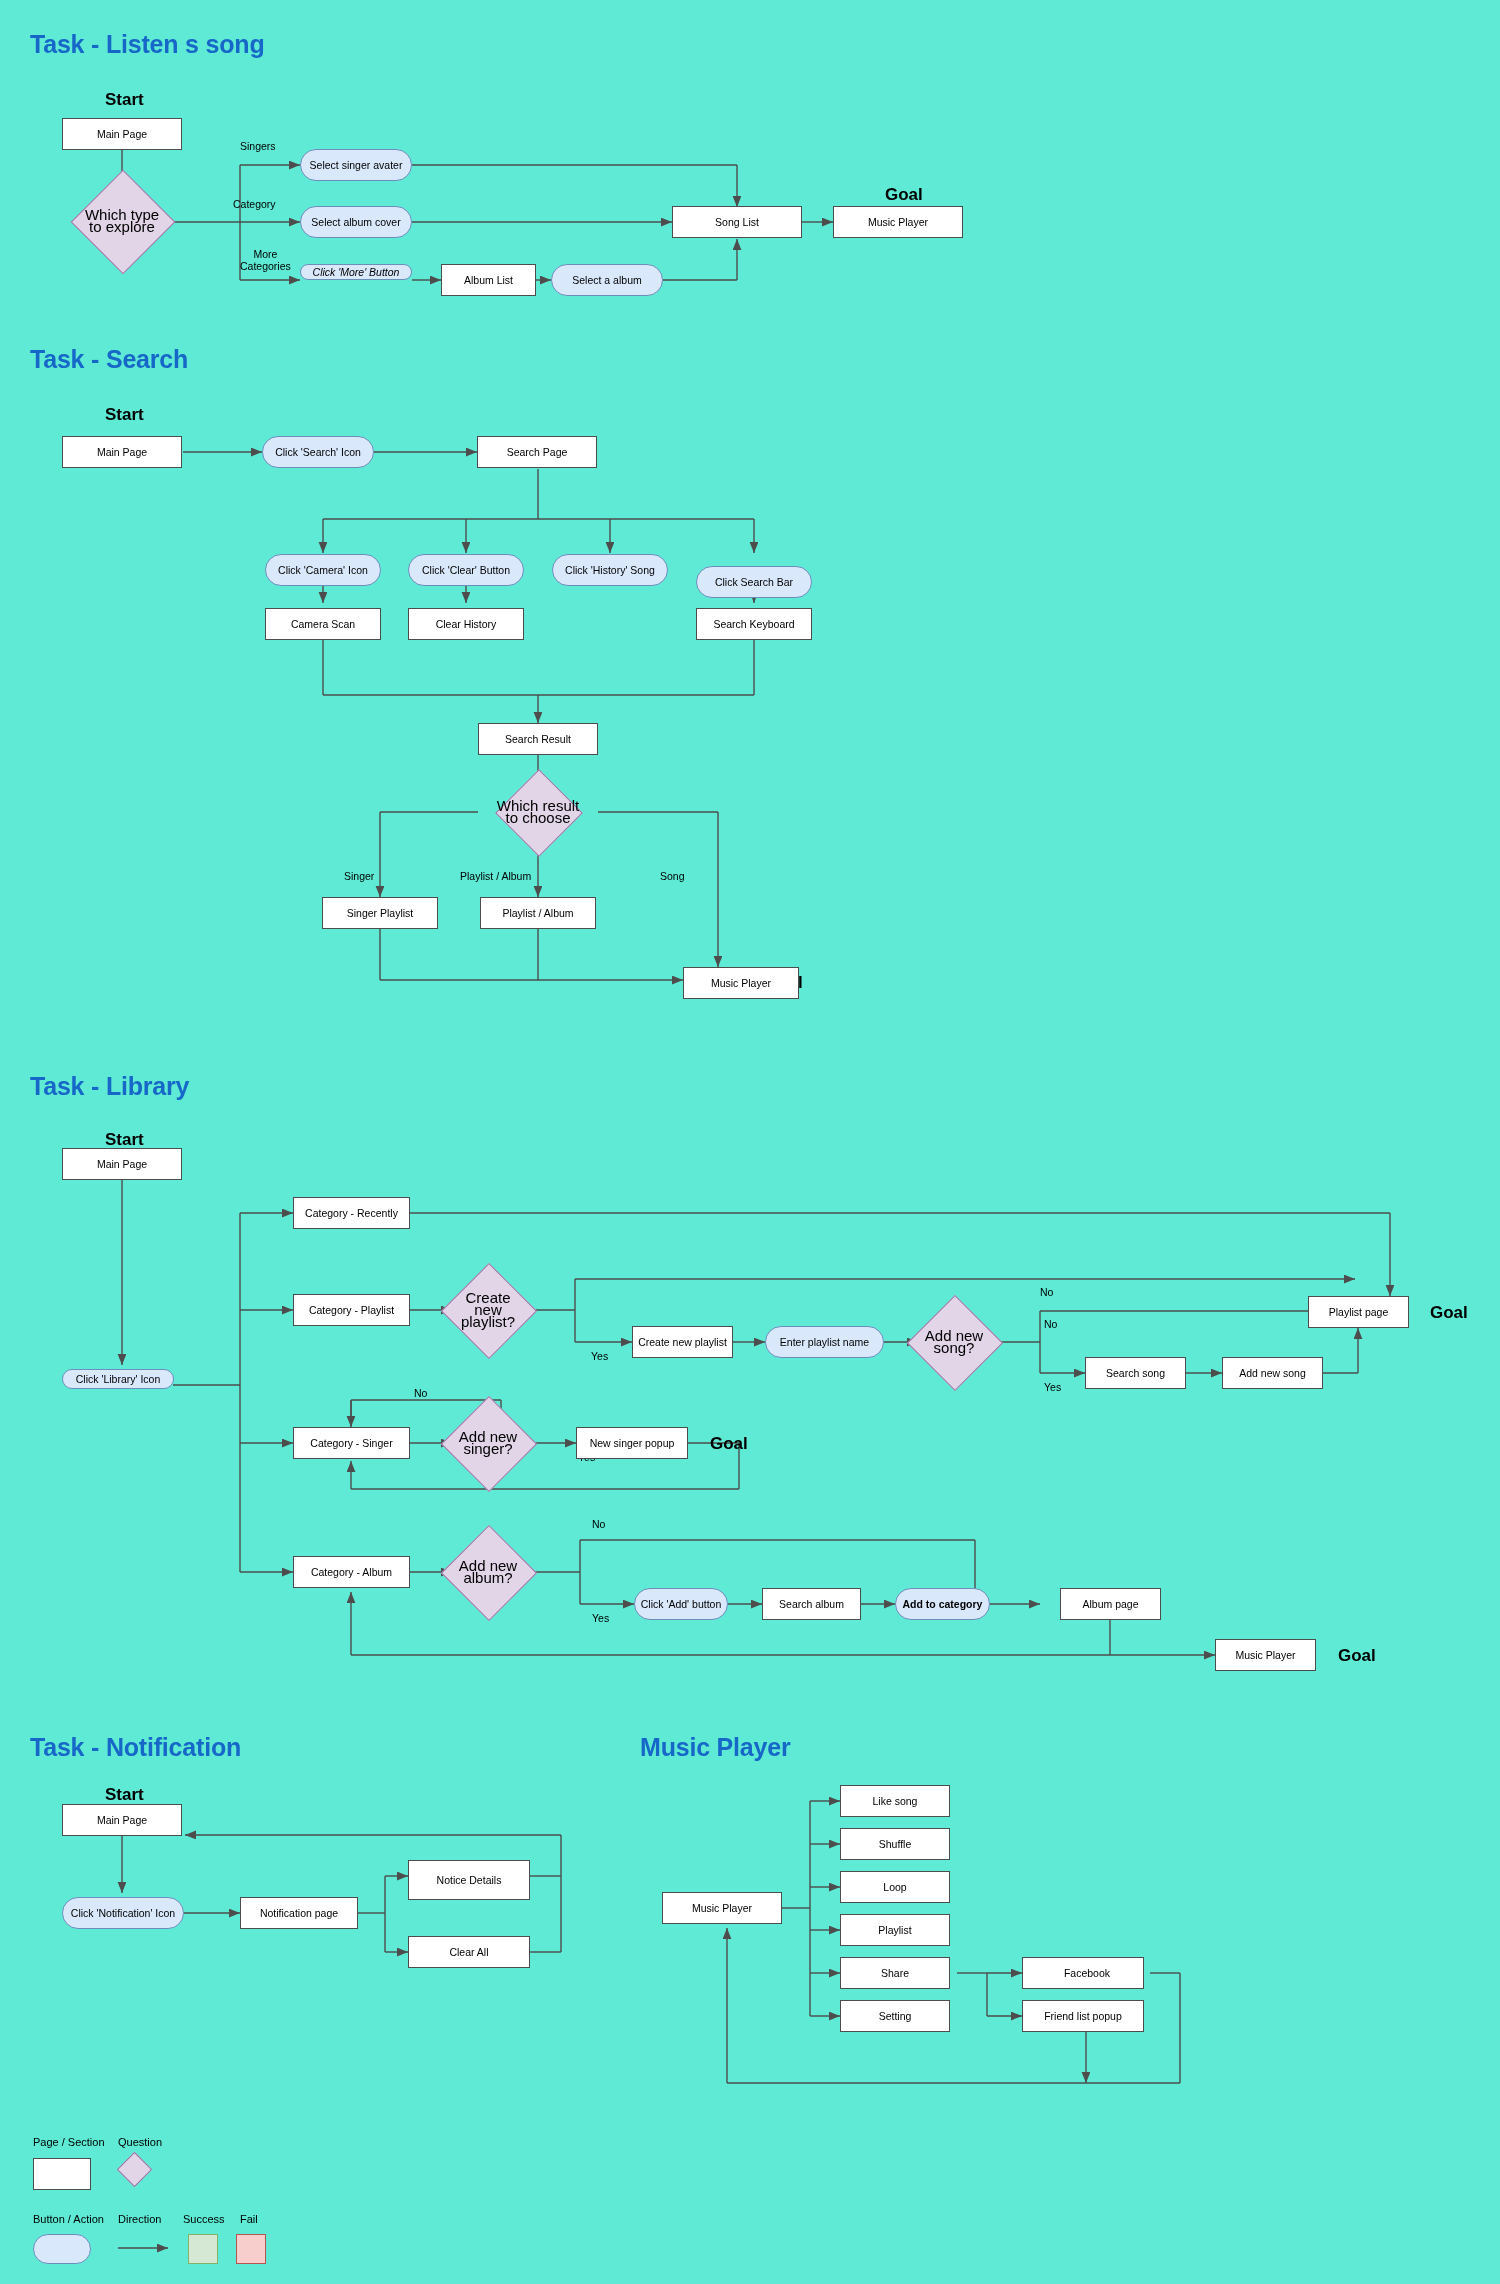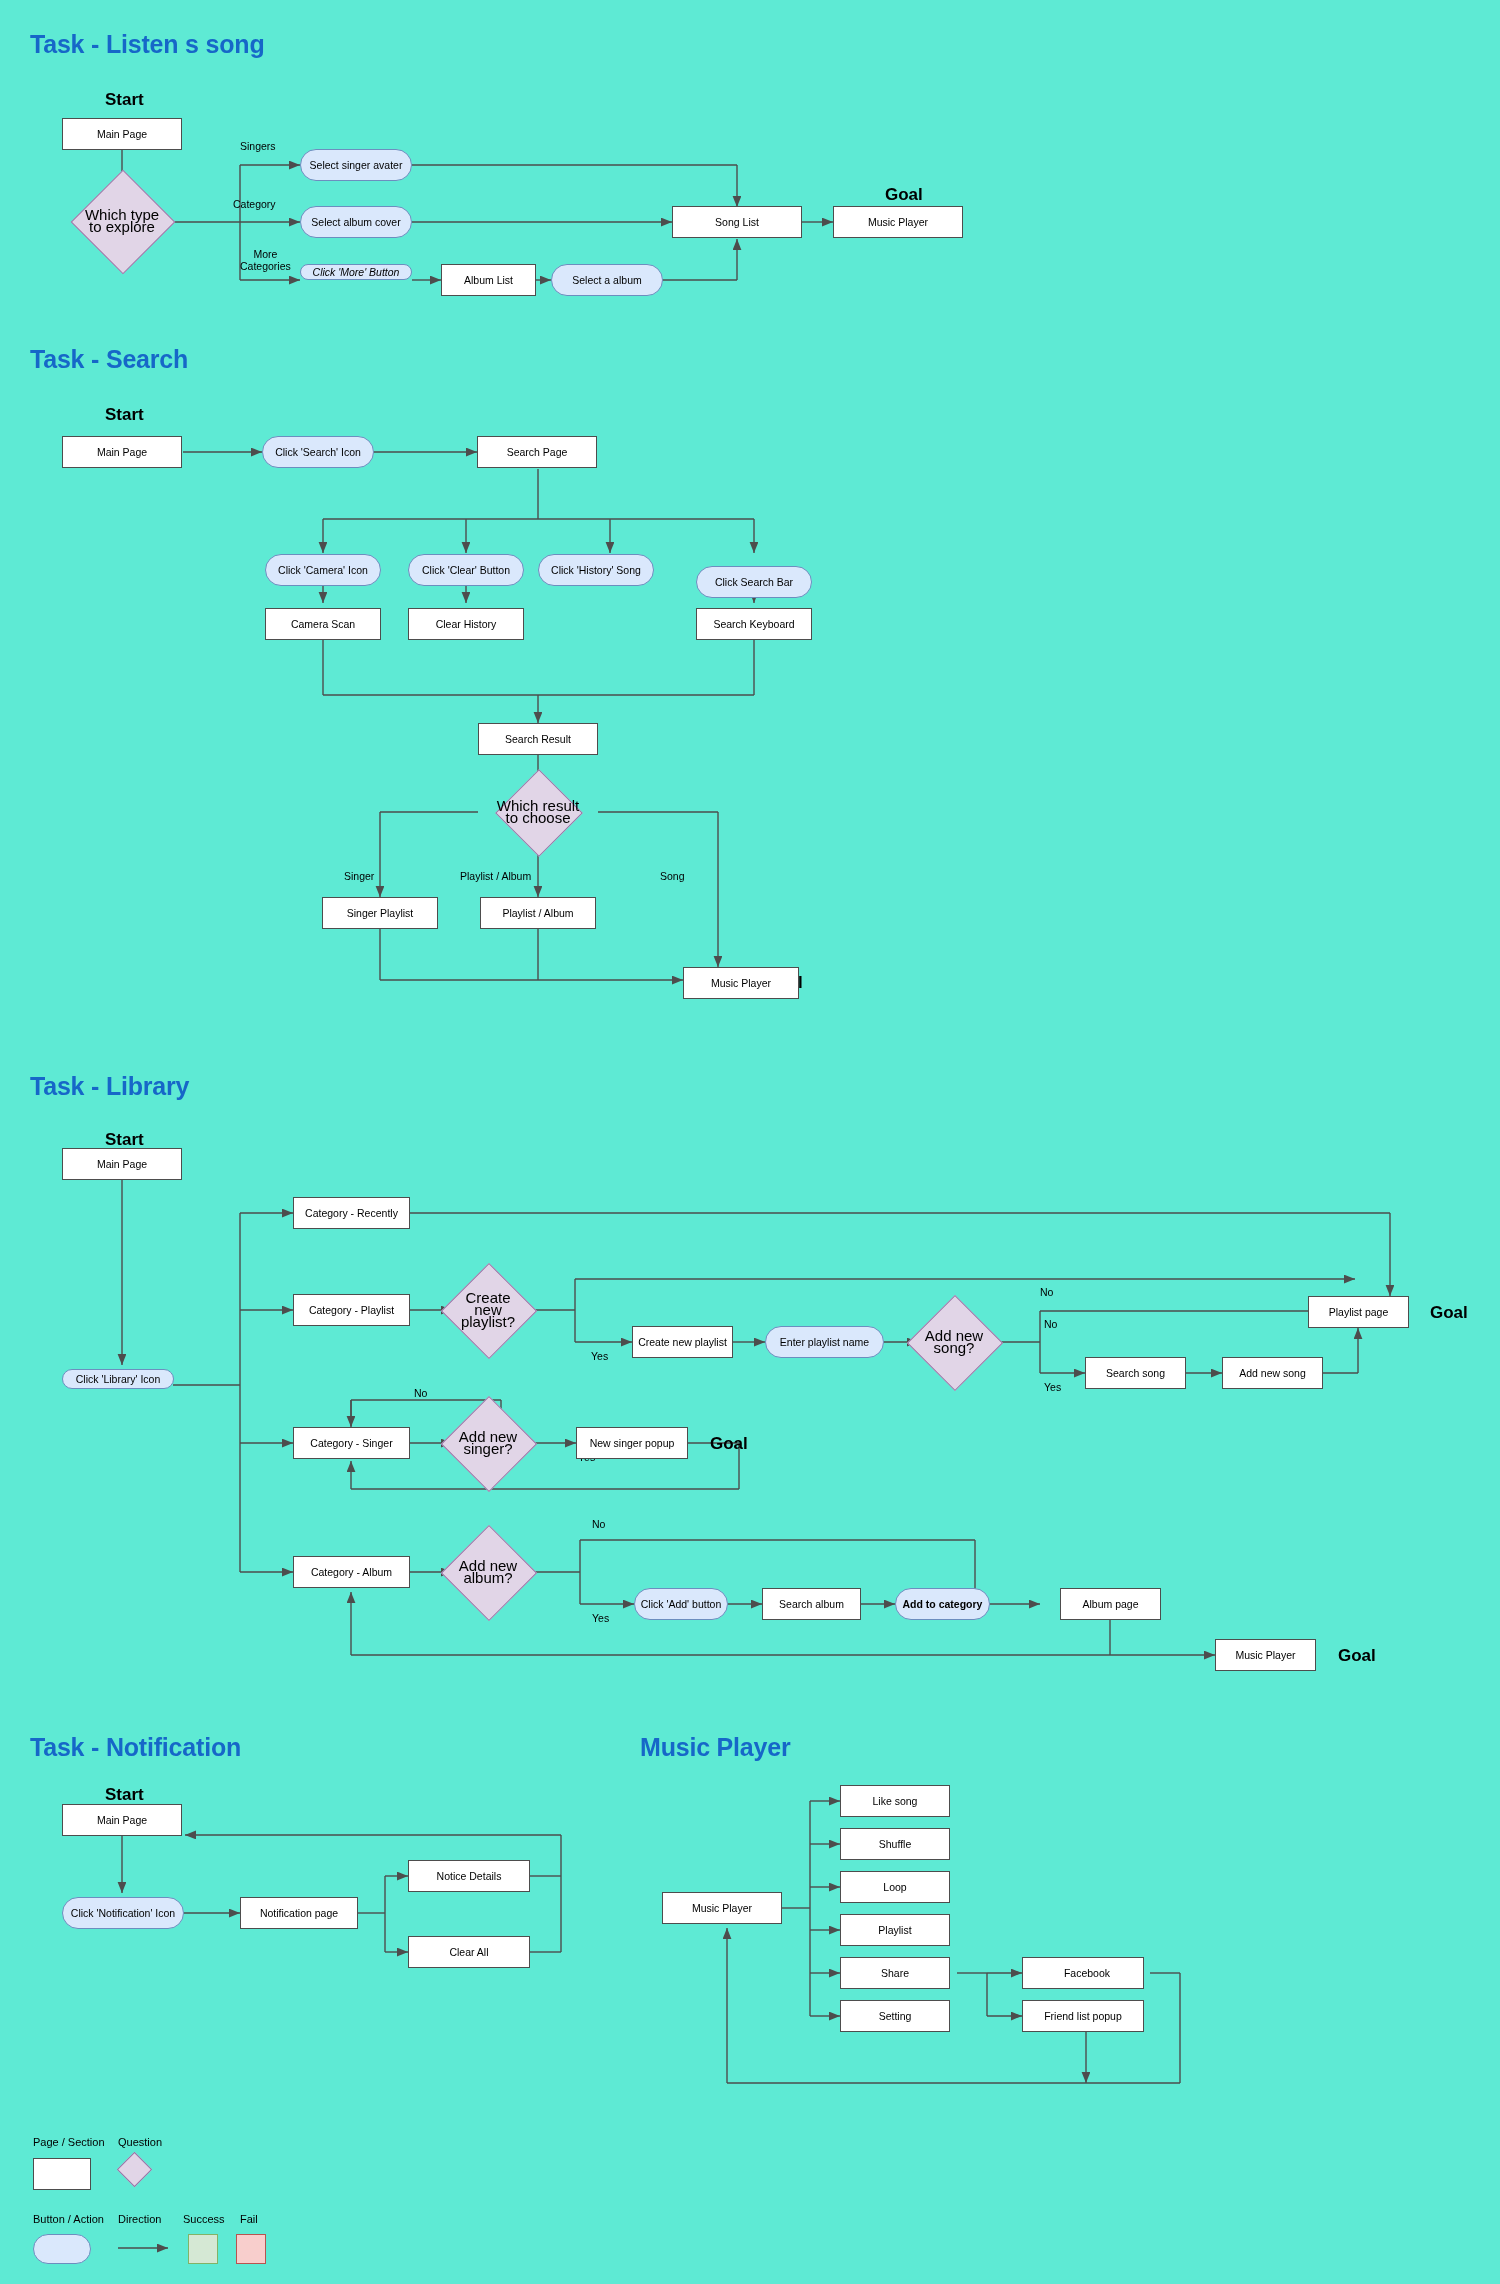--- a/index.html
+++ b/index.html
@@ -204,21 +204,21 @@
   <div class="sec-title" style="left:30px;top:345px;">Task - Search</div>
   <div class="lbl-bold" style="left:105px;top:405px;">Start</div>
   <div class="lbl-bold" style="left:765px;top:973px;">Goal</div>
 
   <div class="node n-page" style="left:62px;top:436px;width:120px;height:32px;">Main Page</div>
   <div class="node n-btn" style="left:262px;top:436px;width:112px;height:32px;">Click 'Search' Icon</div>
   <div class="node n-page" style="left:477px;top:436px;width:120px;height:32px;">Search Page</div>
 
   <div class="node n-btn" style="left:265px;top:554px;width:116px;height:32px;">Click 'Camera' Icon</div>
   <div class="node n-btn" style="left:408px;top:554px;width:116px;height:32px;">Click 'Clear' Button</div>
-  <div class="node n-btn" style="left:538px;top:554px;width:116px;height:32px;">Click 'History' Song</div>
+  <div class="node n-btn" style="left:552px;top:554px;width:116px;height:32px;">Click 'History' Song</div>
   <div class="node n-btn" style="left:696px;top:566px;width:116px;height:32px;">Click Search Bar</div>
 
   <div class="node n-page" style="left:265px;top:608px;width:116px;height:32px;">Camera Scan</div>
   <div class="node n-page" style="left:408px;top:608px;width:116px;height:32px;">Clear History</div>
   <div class="node n-page" style="left:696px;top:608px;width:116px;height:32px;">Search Keyboard</div>
 
   <div class="node n-page" style="left:478px;top:723px;width:120px;height:32px;">Search Result</div>
 
   <div class="diamond" style="left:478px;top:782px;width:120px;height:60px;">
     <div class="dshape" style="left:30px;top:0px;width:60px;height:60px;"></div>
@@ -286,21 +286,21 @@
   <div class="node n-page" style="left:1060px;top:1588px;width:101px;height:32px;">Album page</div>
   <div class="node n-page" style="left:1215px;top:1639px;width:101px;height:32px;">Music Player</div>
   <div class="lbl-bold" style="left:1338px;top:1646px;">Goal</div>
 
   <div class="sec-title" style="left:30px;top:1733px;">Task - Notification</div>
   <div class="lbl-bold" style="left:105px;top:1785px;">Start</div>
 
   <div class="node n-page" style="left:62px;top:1804px;width:120px;height:32px;">Main Page</div>
   <div class="node n-btn" style="left:62px;top:1897px;width:122px;height:32px;">Click 'Notification' Icon</div>
   <div class="node n-page" style="left:240px;top:1897px;width:118px;height:32px;">Notification page</div>
-  <div class="node n-page" style="left:408px;top:1860px;width:122px;height:32px;">Notice Details</div>
+  <div class="node n-page" style="left:408px;top:1860px;width:122px;height:40px;">Notice Details</div>
   <div class="node n-page" style="left:408px;top:1936px;width:122px;height:32px;">Clear All</div>
 
   <div class="sec-title" style="left:640px;top:1733px;">Music Player</div>
 
   <div class="node n-page" style="left:662px;top:1892px;width:120px;height:32px;">Music Player</div>
   <div class="node n-page" style="left:840px;top:1785px;width:110px;height:32px;">Like song</div>
   <div class="node n-page" style="left:840px;top:1828px;width:110px;height:32px;">Shuffle</div>
   <div class="node n-page" style="left:840px;top:1871px;width:110px;height:32px;">Loop</div>
   <div class="node n-page" style="left:840px;top:1914px;width:110px;height:32px;">Playlist</div>
   <div class="node n-page" style="left:840px;top:1957px;width:110px;height:32px;">Share</div>

